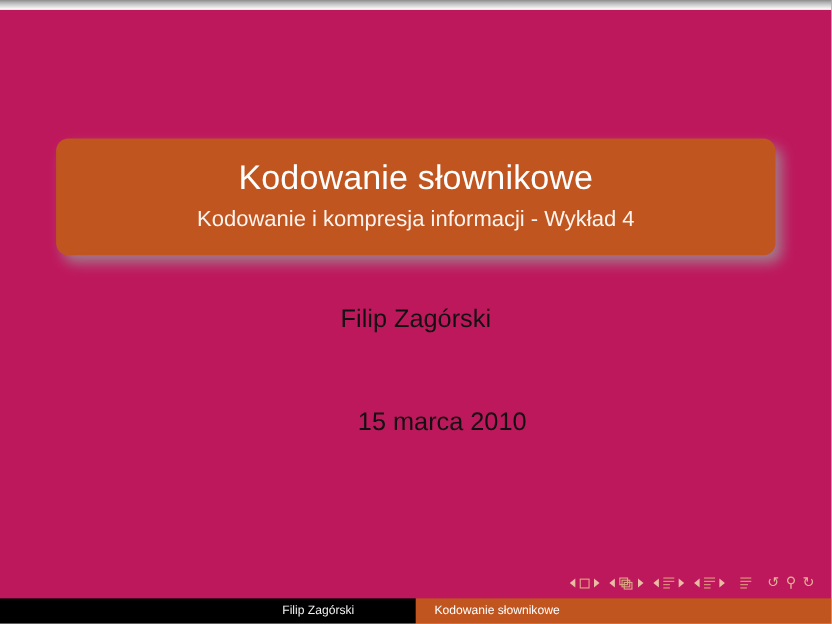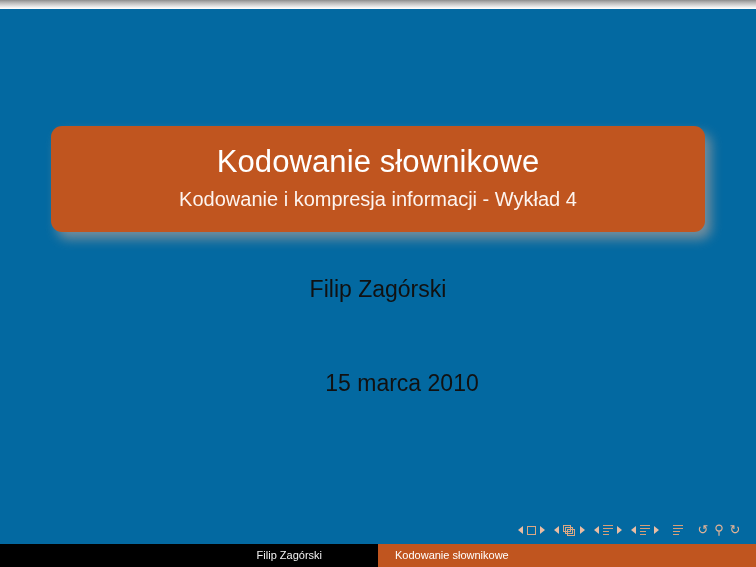--- a/index.html
+++ b/index.html
@@ -9,21 +9,21 @@
     background: #ffffff;
   }
   body {
     font-family: "Liberation Sans", sans-serif;
   }
 
   #slide {
     position: relative;
     width: 756px;
     height: 567px;
-    background: #0369a1;
+    background: #be185d;
     overflow: hidden;
   }
 
   
   .page-top-shade {
     position: absolute;
     top: 0;
     left: 0;
     width: 756px;
     height: 9px;

